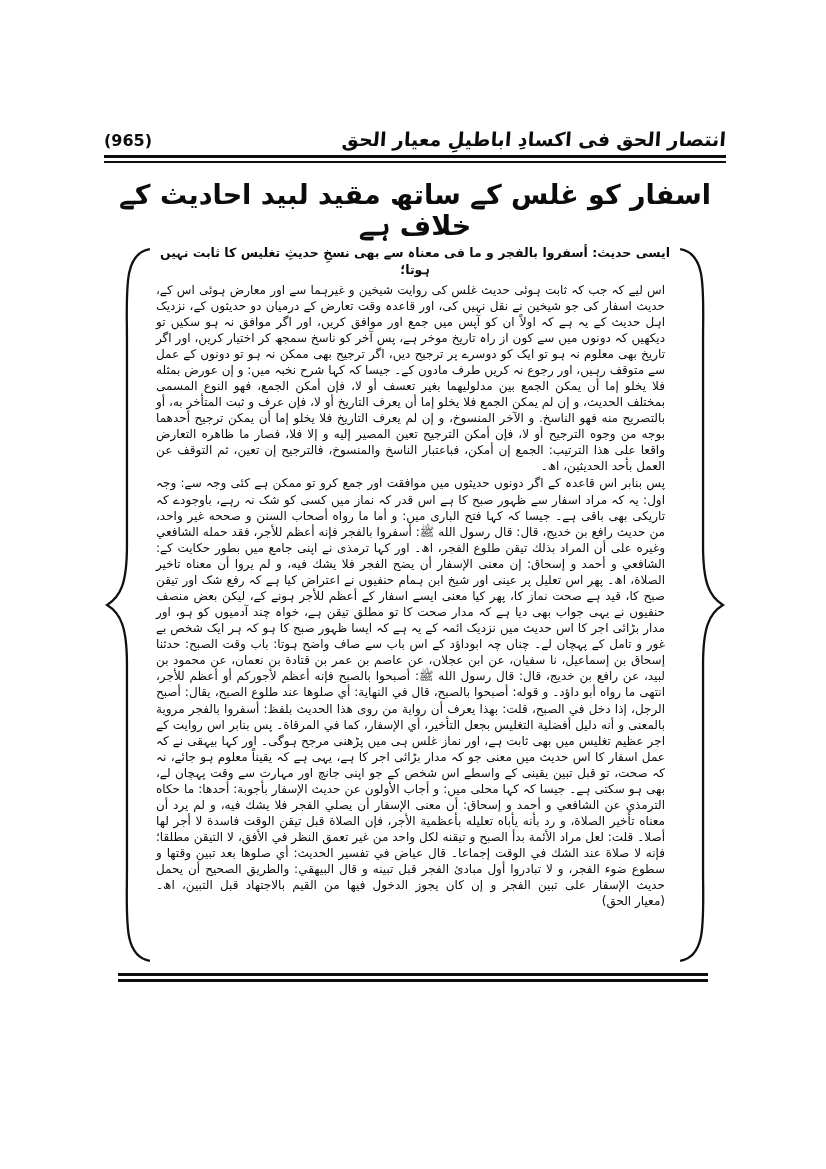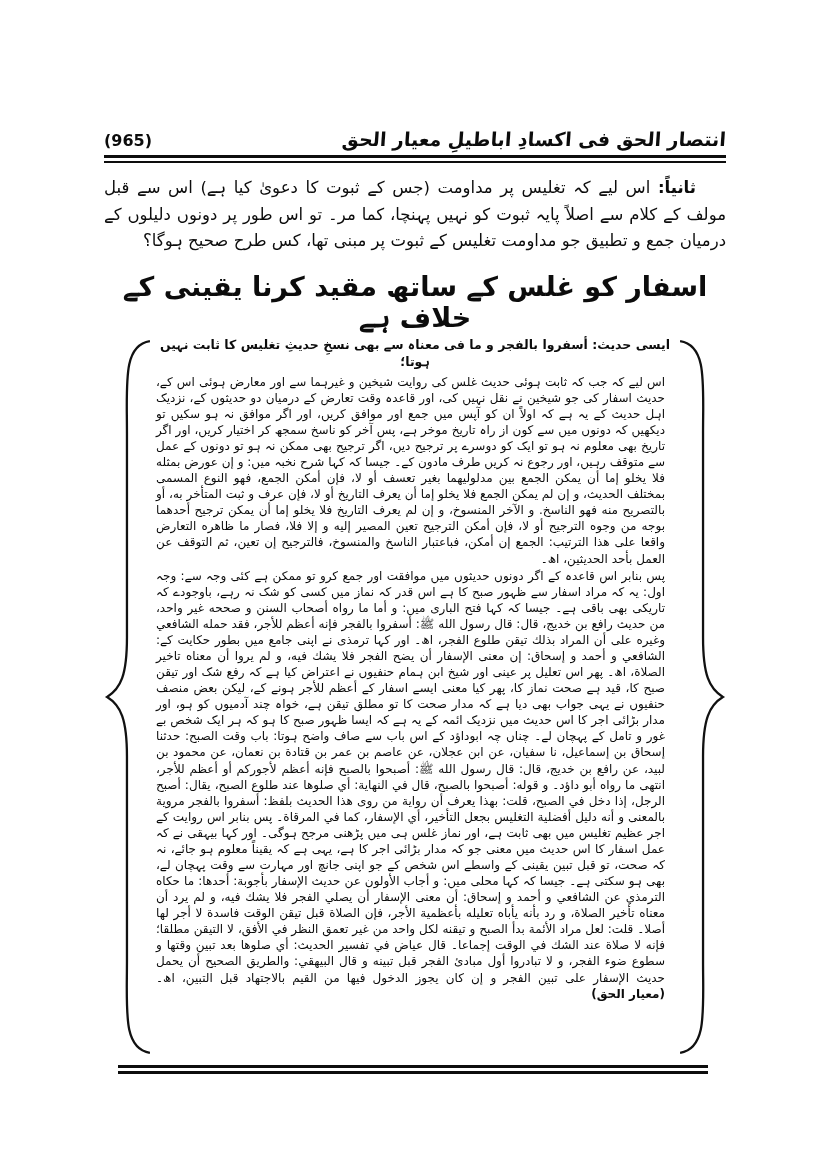--- a/index.html
+++ b/index.html
@@ -19,38 +19,37 @@
   .intro b{font-weight:bold;}
   
   .heading{direction:rtl;text-align:center;font-size:27px;font-weight:bold;margin:16px 0 4px 0;}
   
   .block-wrap{display:flex;flex-direction:row;align-items:flex-start;margin-top:2px;}
   .brace{flex:0 0 48px;display:block;}
   .brace svg{width:100%;height:100%;display:block;}
   .block-text{flex:1 1 auto;direction:rtl;text-align:justify;font-size:12px;line-height:1.34;padding:0 4px;}
   .lead-line{text-align:center;font-weight:bold;font-size:12.5px;margin:0 0 3px 0;}
   .block-text p.para{margin:0 9px 1px 0;}
-  .attribution{font-weight:bold;white-space:nowrap;}
+  .attribution{font-weight:normal;white-space:nowrap;}
   
   .footer-rule{height:3px;border-top:3px solid #0d0d0d;border-bottom:3px solid #0d0d0d;margin:8px 18px 0 14px;}
 </style>
 </head>
 <body>
 
 <div class="page">
 
   <div class="header-row">
     <div class="book-title">انتصار الحق فی اکسادِ اباطیلِ معیار الحق</div>
     <div class="page-number">(965)</div>
   </div>
   <div class="double-rule"></div>
 
-  <p class="intro"><b>ثانیاً:</b><span> اس لیے کہ تغلیس پر مداومت (جس کے ثبوت کا دعویٰ کیا ہے) اس سے قبل مولف کے کلام سے اصلاً پایہ ثبوت کو نہیں پہنچا، کما مر۔ تو اس طور پر دونوں دلیلوں کے درمیان جمع و تطبیق جو مداومت تغلیس کے ثبوت پر مبنی تھا، کس طرح صحیح ہوگا؟</span></p>
 
-  <div class="heading">اسفار کو غلس کے ساتھ مقید کرنا یقینی کے خلاف ہے</div>
+  <div class="heading">اسفار کو غلس کے ساتھ مقید لبيد احادیث کے خلاف ہے</div>
 
   <div class="block-wrap">
 
     <div class="brace">
 
       <svg viewBox="0 0 46 690" preserveAspectRatio="none" aria-hidden="true">
         <path d="M 2 4 C 28 8 24 44 24 92 L 24 288 C 24 324 30 337 43 345 C 30 353 24 366 24 402 L 24 598 C 24 646 28 682 2 686" fill="none" stroke="#111111" stroke-width="2.2"></path>
       </svg>
     </div>
 

